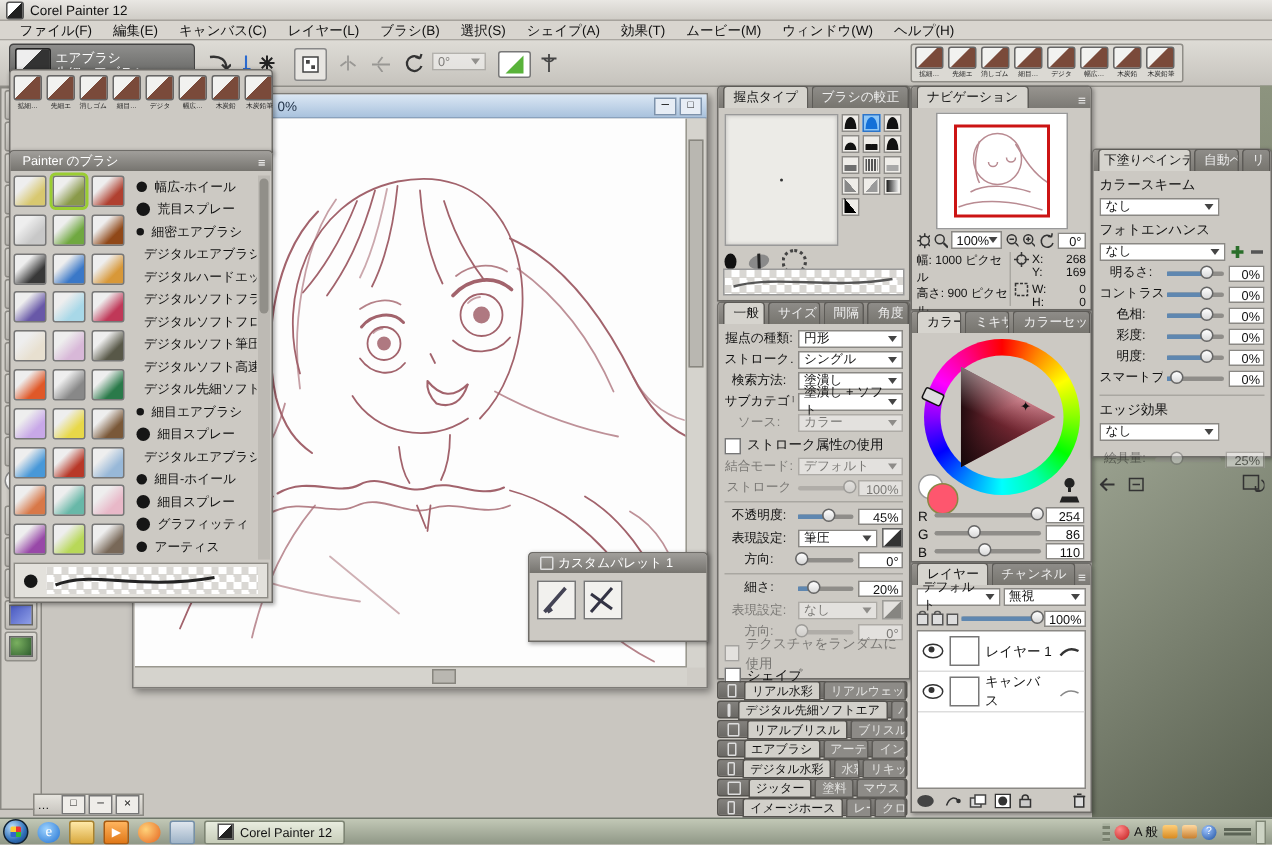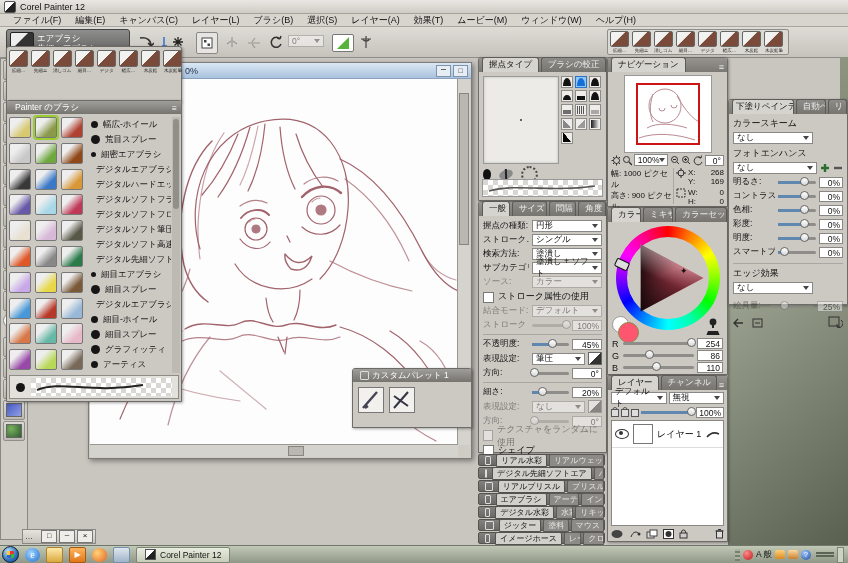--- a/index.html
+++ b/index.html
@@ -42,21 +42,21 @@
   
   .bg-tile{width:22px;height:21px;border:1px solid #777;border-radius:2px;box-sizing:border-box}
   .bg-tile.sel{outline:2px solid #9acd32}
   .v-row{height:15px;display:flex;align-items:center;gap:5px;padding-left:4px}
   .dot{background:#161616;border-radius:50%}
   .dot.s{width:5px;height:5px}.dot.m{width:7px;height:7px}.dot.l{width:9px;height:9px}
   .dot.f{width:8px;height:3px;border-radius:2px;background:#8d8d8d}
   .v-lbl{font-size:8.5px;white-space:nowrap}
   
   .srow{display:flex;align-items:center;gap:3px}
-  .slbl{text-align:left;font-size:8.5px;white-space:nowrap;overflow:hidden}
+  .slbl{text-align:center;font-size:8.5px;white-space:nowrap;overflow:hidden}
   .track{position:relative;height:3px;background:#8f8d89;border-radius:2px;flex:1}
   .track .fill{position:absolute;left:0;top:0;bottom:0;background:#5f87b0}
   .knob{position:absolute;top:-4px;width:9px;height:9px;background:linear-gradient(#fff,#d8d8d8);
         border:1px solid #666;border-radius:50%;box-sizing:border-box}
   .vbox{width:30px;height:11px;background:#fff;border:1px solid #8a8884;font-size:8.5px;text-align:right;
         padding-right:2px;box-sizing:border-box;line-height:11px}
   .chk{width:9px;height:9px;background:#fff;border:1px solid #777;display:inline-block;vertical-align:middle;margin-right:4px}
   
   .dcell{width:12px;height:12px;background:#efede9;border:1px solid #8e8c88;position:relative;box-sizing:border-box}
   .dcell i{position:absolute;left:1px;right:1px;bottom:1px;display:block}
@@ -108,21 +108,21 @@
   <span class="appicon"></span>
   <span style="font-size:9px">Corel Painter 12</span>
 </div>
 <div class="abs menubar">
     <span class="menu-item">ファイル(F)</span>
     <span class="menu-item">編集(E)</span>
     <span class="menu-item">キャンバス(C)</span>
     <span class="menu-item">レイヤー(L)</span>
     <span class="menu-item">ブラシ(B)</span>
     <span class="menu-item">選択(S)</span>
-    <span class="menu-item">レイヤー(A)</span>
+    <span class="menu-item">シェイプ(A)</span>
     <span class="menu-item">効果(T)</span>
     <span class="menu-item">ムービー(M)</span>
     <span class="menu-item">ウィンドウ(W)</span>
     <span class="menu-item">ヘルプ(H)</span>
   </div>
 <div class="abs propbar"></div>
 
 <div class="abs brushsel">
   <span class="bicon"></span>
   <span class="lines">
@@ -878,20 +878,28 @@
       </span>
     <span class="vbox" style="width:28px">100%</span>
   </div>
   <div style="position:absolute;left:3px;right:3px;top:44px;bottom:15px;background:#fff;border:1px solid #8a8884;overflow:hidden">
     <div style="height:26px;display:flex;align-items:center;gap:4px;border-bottom:1px solid #ddd;padding-left:3px">
       <span class="eye"></span>
       <span class="lthumb checker" style="background-size:6px 6px"></span>
       <span>レイヤー 1</span>
       <svg width="14" height="9" style="margin-left:auto;margin-right:3px">
           <path d="M1 7 C5 2 9 2 13 4" stroke="#333" fill="none" stroke-width="1.6"></path>
+        </svg>
+    </div>
+    <div style="height:26px;display:flex;align-items:center;gap:4px;border-bottom:1px solid #ddd;padding-left:3px">
+      <span class="eye"></span>
+      <span class="lthumb"></span>
+      <span>キャンバス</span>
+      <svg width="14" height="9" style="margin-left:auto;margin-right:3px">
+          <path d="M1 7 C5 3 9 3 13 5" stroke="#888" fill="none"></path>
         </svg>
     </div>
   </div>
   <div style="position:absolute;left:3px;right:3px;bottom:1px;height:13px;display:flex;align-items:center;gap:5px">
     <svg width="13" height="10">
         <ellipse cx="6" cy="5" rx="5.5" ry="4" fill="#444"></ellipse>
       </svg>
     <svg width="12" height="10">
         <path d="M2 8 C4 2 8 2 10 5" stroke="#333" fill="none"></path>
         <circle cx="10" cy="5" r="1.5" fill="#333"></circle>

